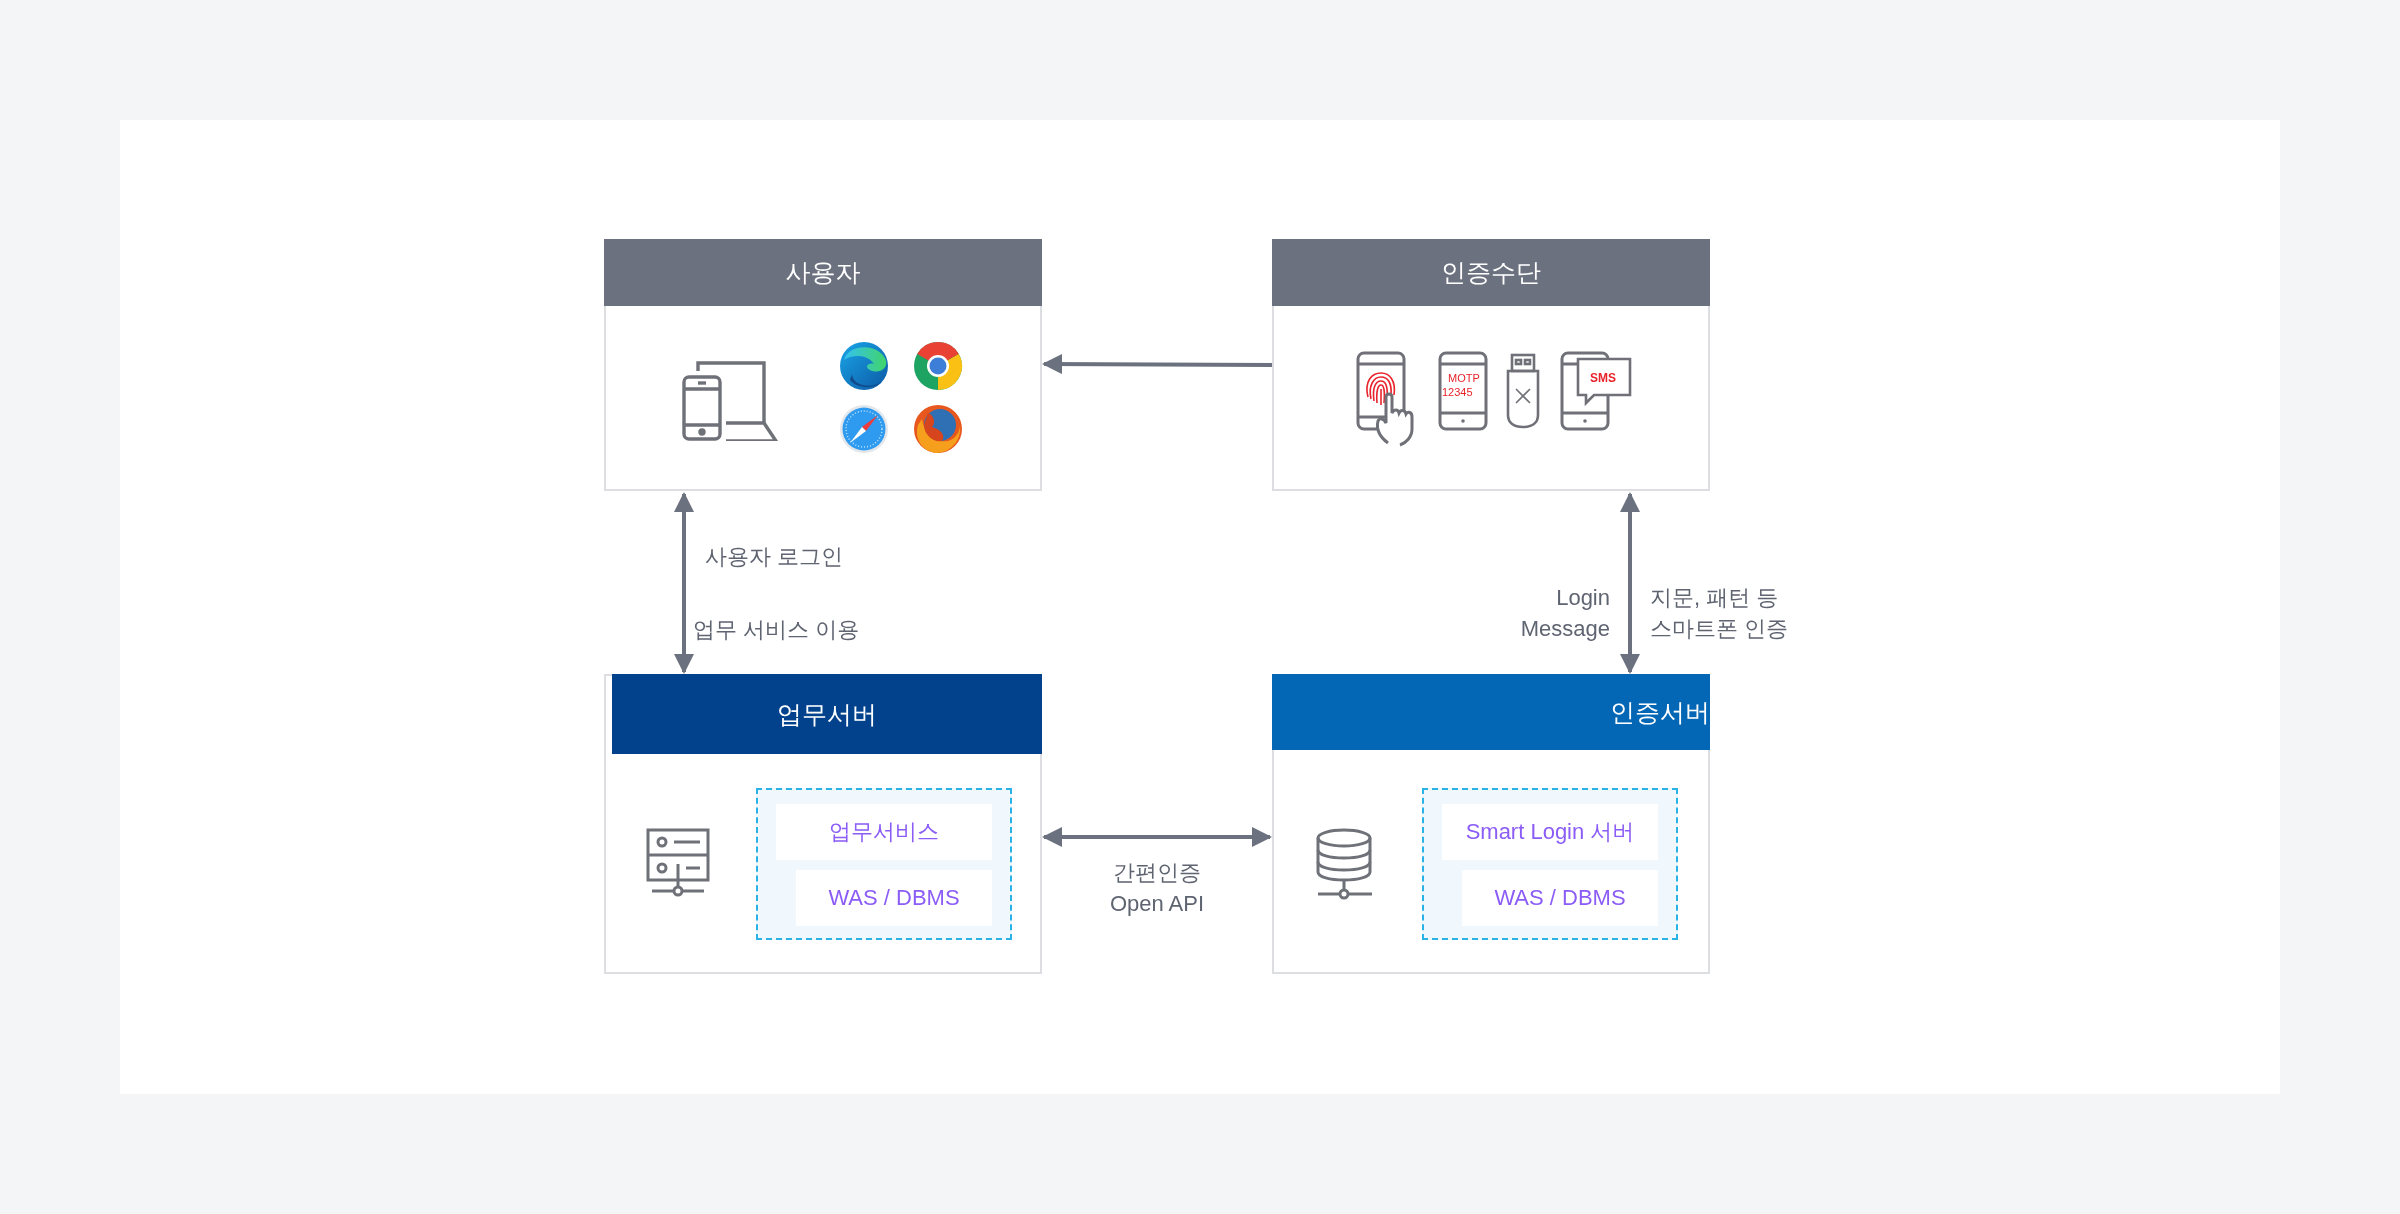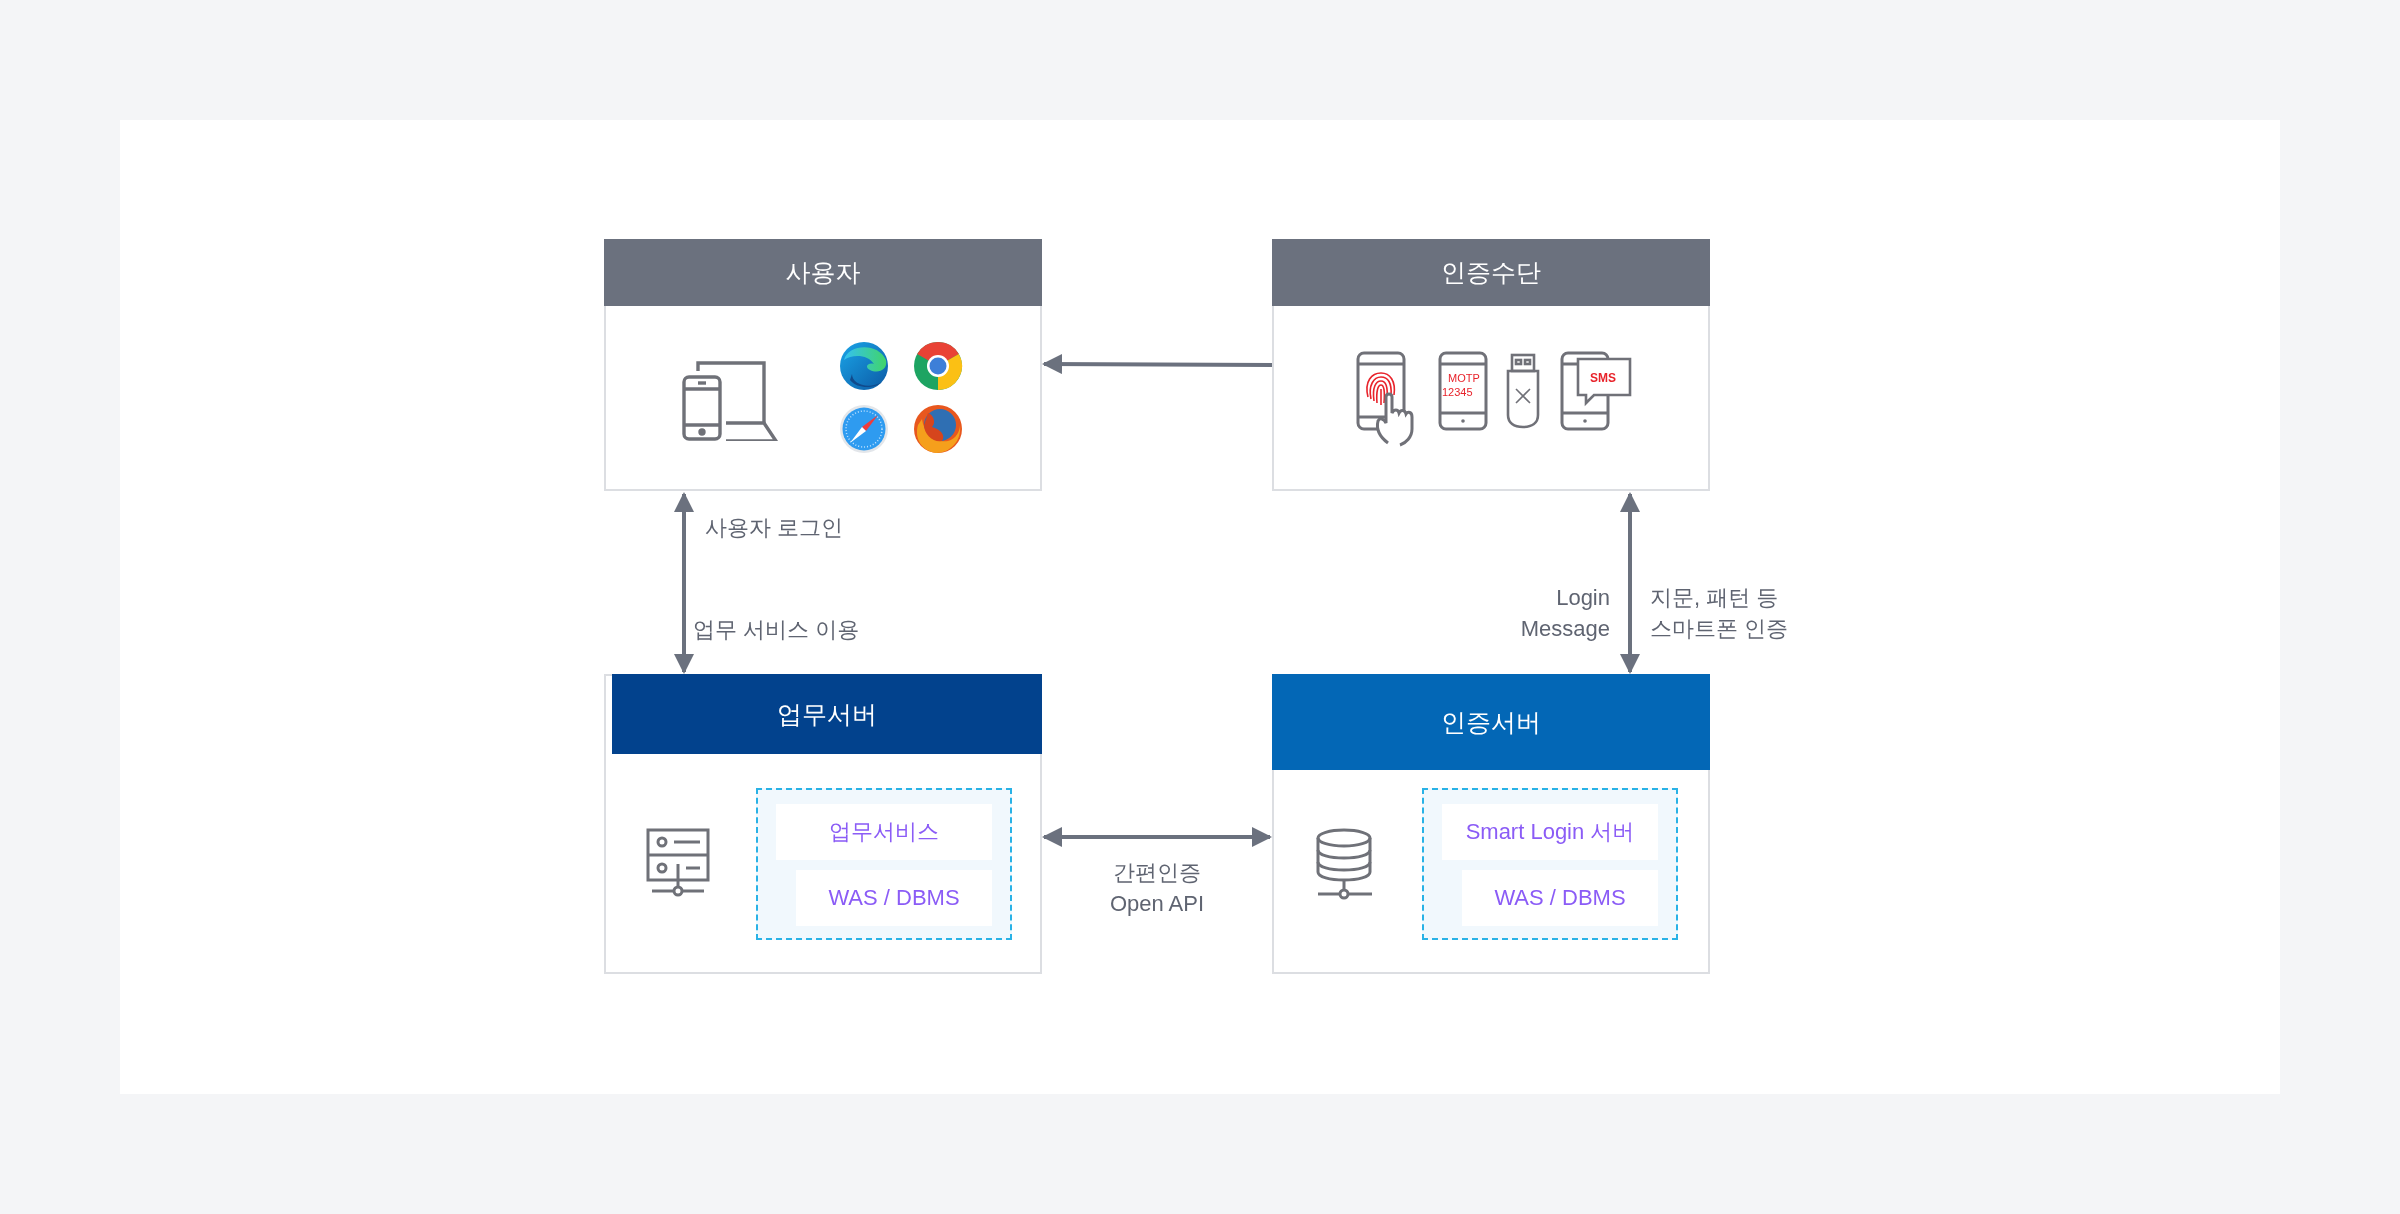--- a/index.html
+++ b/index.html
@@ -5,21 +5,21 @@
   * { box-sizing: border-box; margin: 0; padding: 0; }
   html, body { width: 2400px; height: 1214px; background: #f4f5f7; overflow: hidden; }
   body { font-family: "Liberation Sans", "DejaVu Sans", sans-serif; position: relative; }
 
   .panel { position: absolute; left: 120px; top: 120px; width: 2160px; height: 974px; background: #ffffff; }
 
   .box { position: absolute; background: #fff; border: 2px solid #dcdee2; }
   .box-header { position: absolute; left: -2px; top: -2px; right: -2px; display: flex; align-items: center; justify-content: center; color: #fff; font-size: 25px; }
   .hdr-gray { background: #6b717e; height: 67px; }
   .hdr-navy { background: #02428d; height: 80px; margin-left: 8px; }
-  .hdr-blue { background: #0367b6; height: 96px; }
+  .hdr-blue { background: #0367b6; height: 76px; justify-content: flex-end; }
 
   #box-user   { left: 604px;  top: 239px; width: 438px; height: 252px; }
   #box-auth   { left: 1272px; top: 239px; width: 438px; height: 252px; padding-left: 8px; }
   #box-biz    { left: 604px;  top: 674px; width: 438px; height: 300px; }
   #box-authsv { left: 1272px; top: 674px; width: 438px; height: 300px; }
 
   .dashed { position: absolute; top: 112px; width: 256px; height: 152px; border: 2px dashed #29b2e6; background: #f1f8fd; }
   #box-biz .dashed { left: 150px; }
   #box-authsv .dashed { left: 148px; text-decoration: underline; }
   .inner { position: absolute; left: 18px; right: 18px; height: 56px; background: #fff; color: #8b5cf6; font-size: 22px; display: flex; align-items: center; justify-content: center; }
@@ -185,21 +185,21 @@
     <line x1="2" y1="66" x2="24" y2="66"></line>
     <circle cx="28" cy="66" r="4"></circle>
     <line x1="32" y1="66" x2="56" y2="66"></line>
   </svg>
   <div class="dashed">
     <div class="inner r1">Smart Login 서버</div>
     <div class="inner r2">WAS / DBMS</div>
   </div>
 </div>
 
-<div class="lbl" style="left:705px;top:512px;text-align:center;">사용자 로그인</div>
+<div class="lbl" style="left:705px;top:541px;text-align:center;">사용자 로그인</div>
 <div class="lbl" style="left:693px;top:614px;">업무 서비스 이용</div>
 
 <div class="lbl center" style="left:1057px;top:857px;width:200px;">
   <div>간편인증</div>
   <div>Open API</div>
 </div>
 
 <div class="lbl right" style="left:1410px;top:582px;width:200px;">
   <div>Login</div>
   <div>Message</div>

